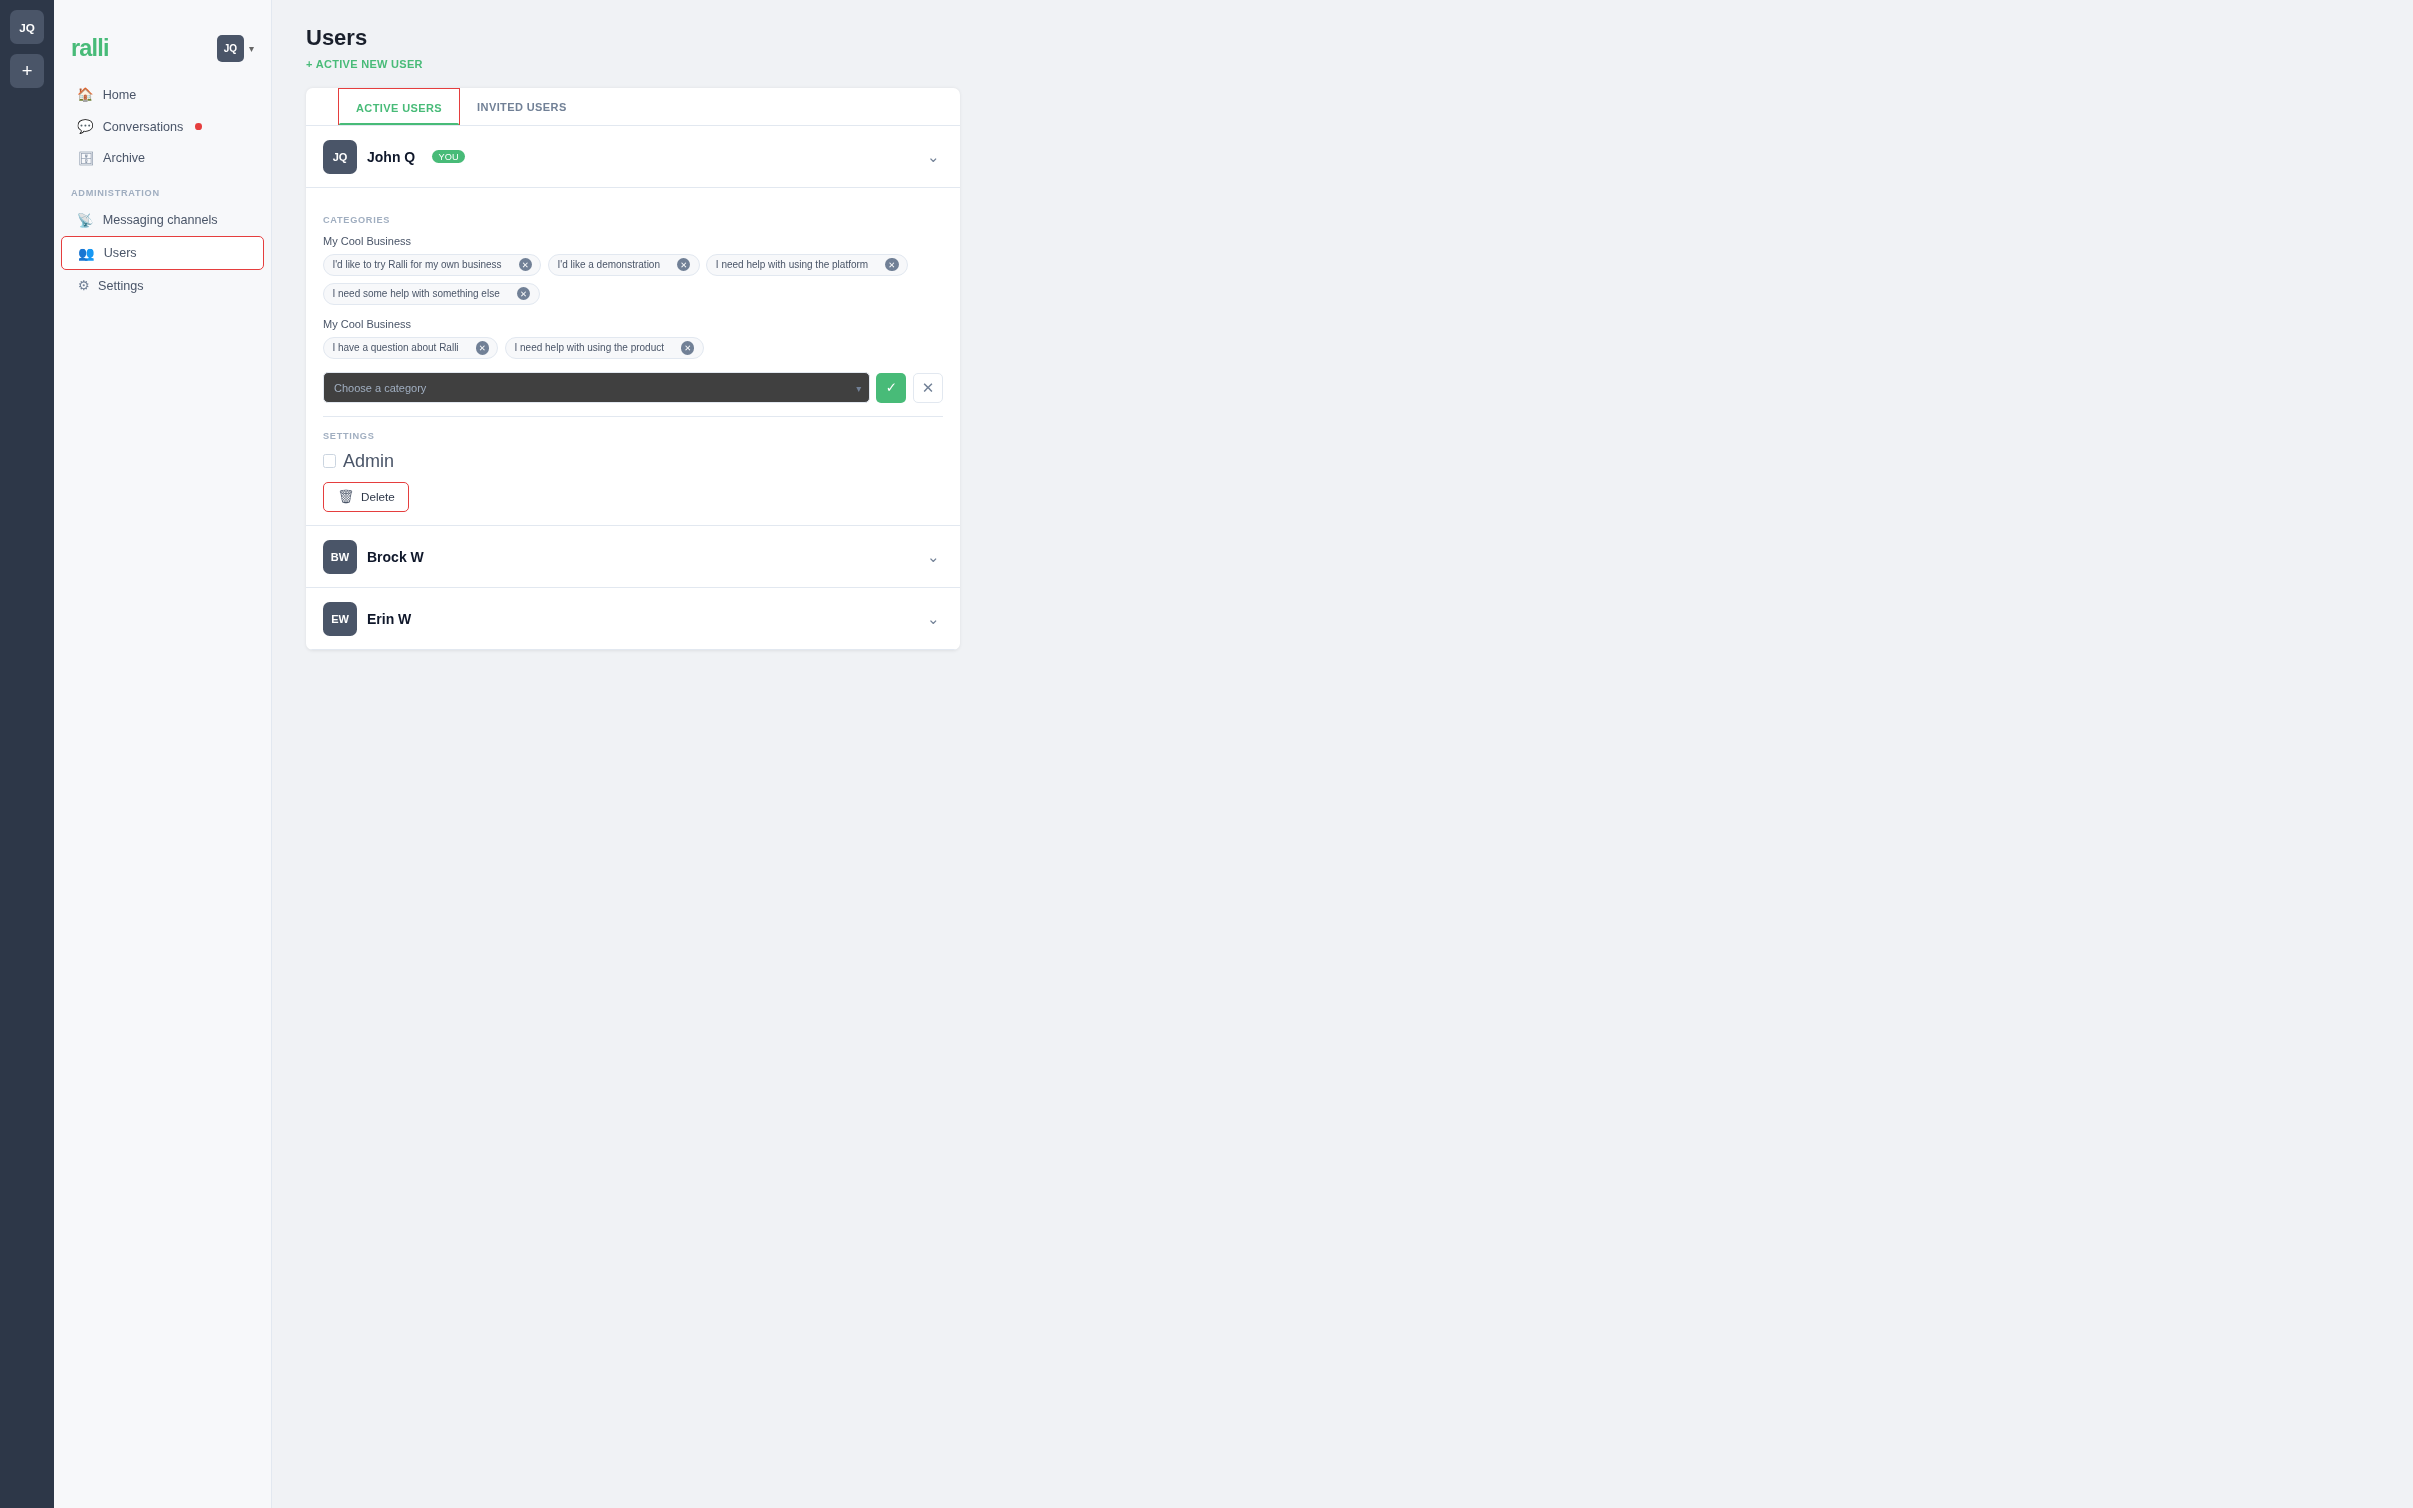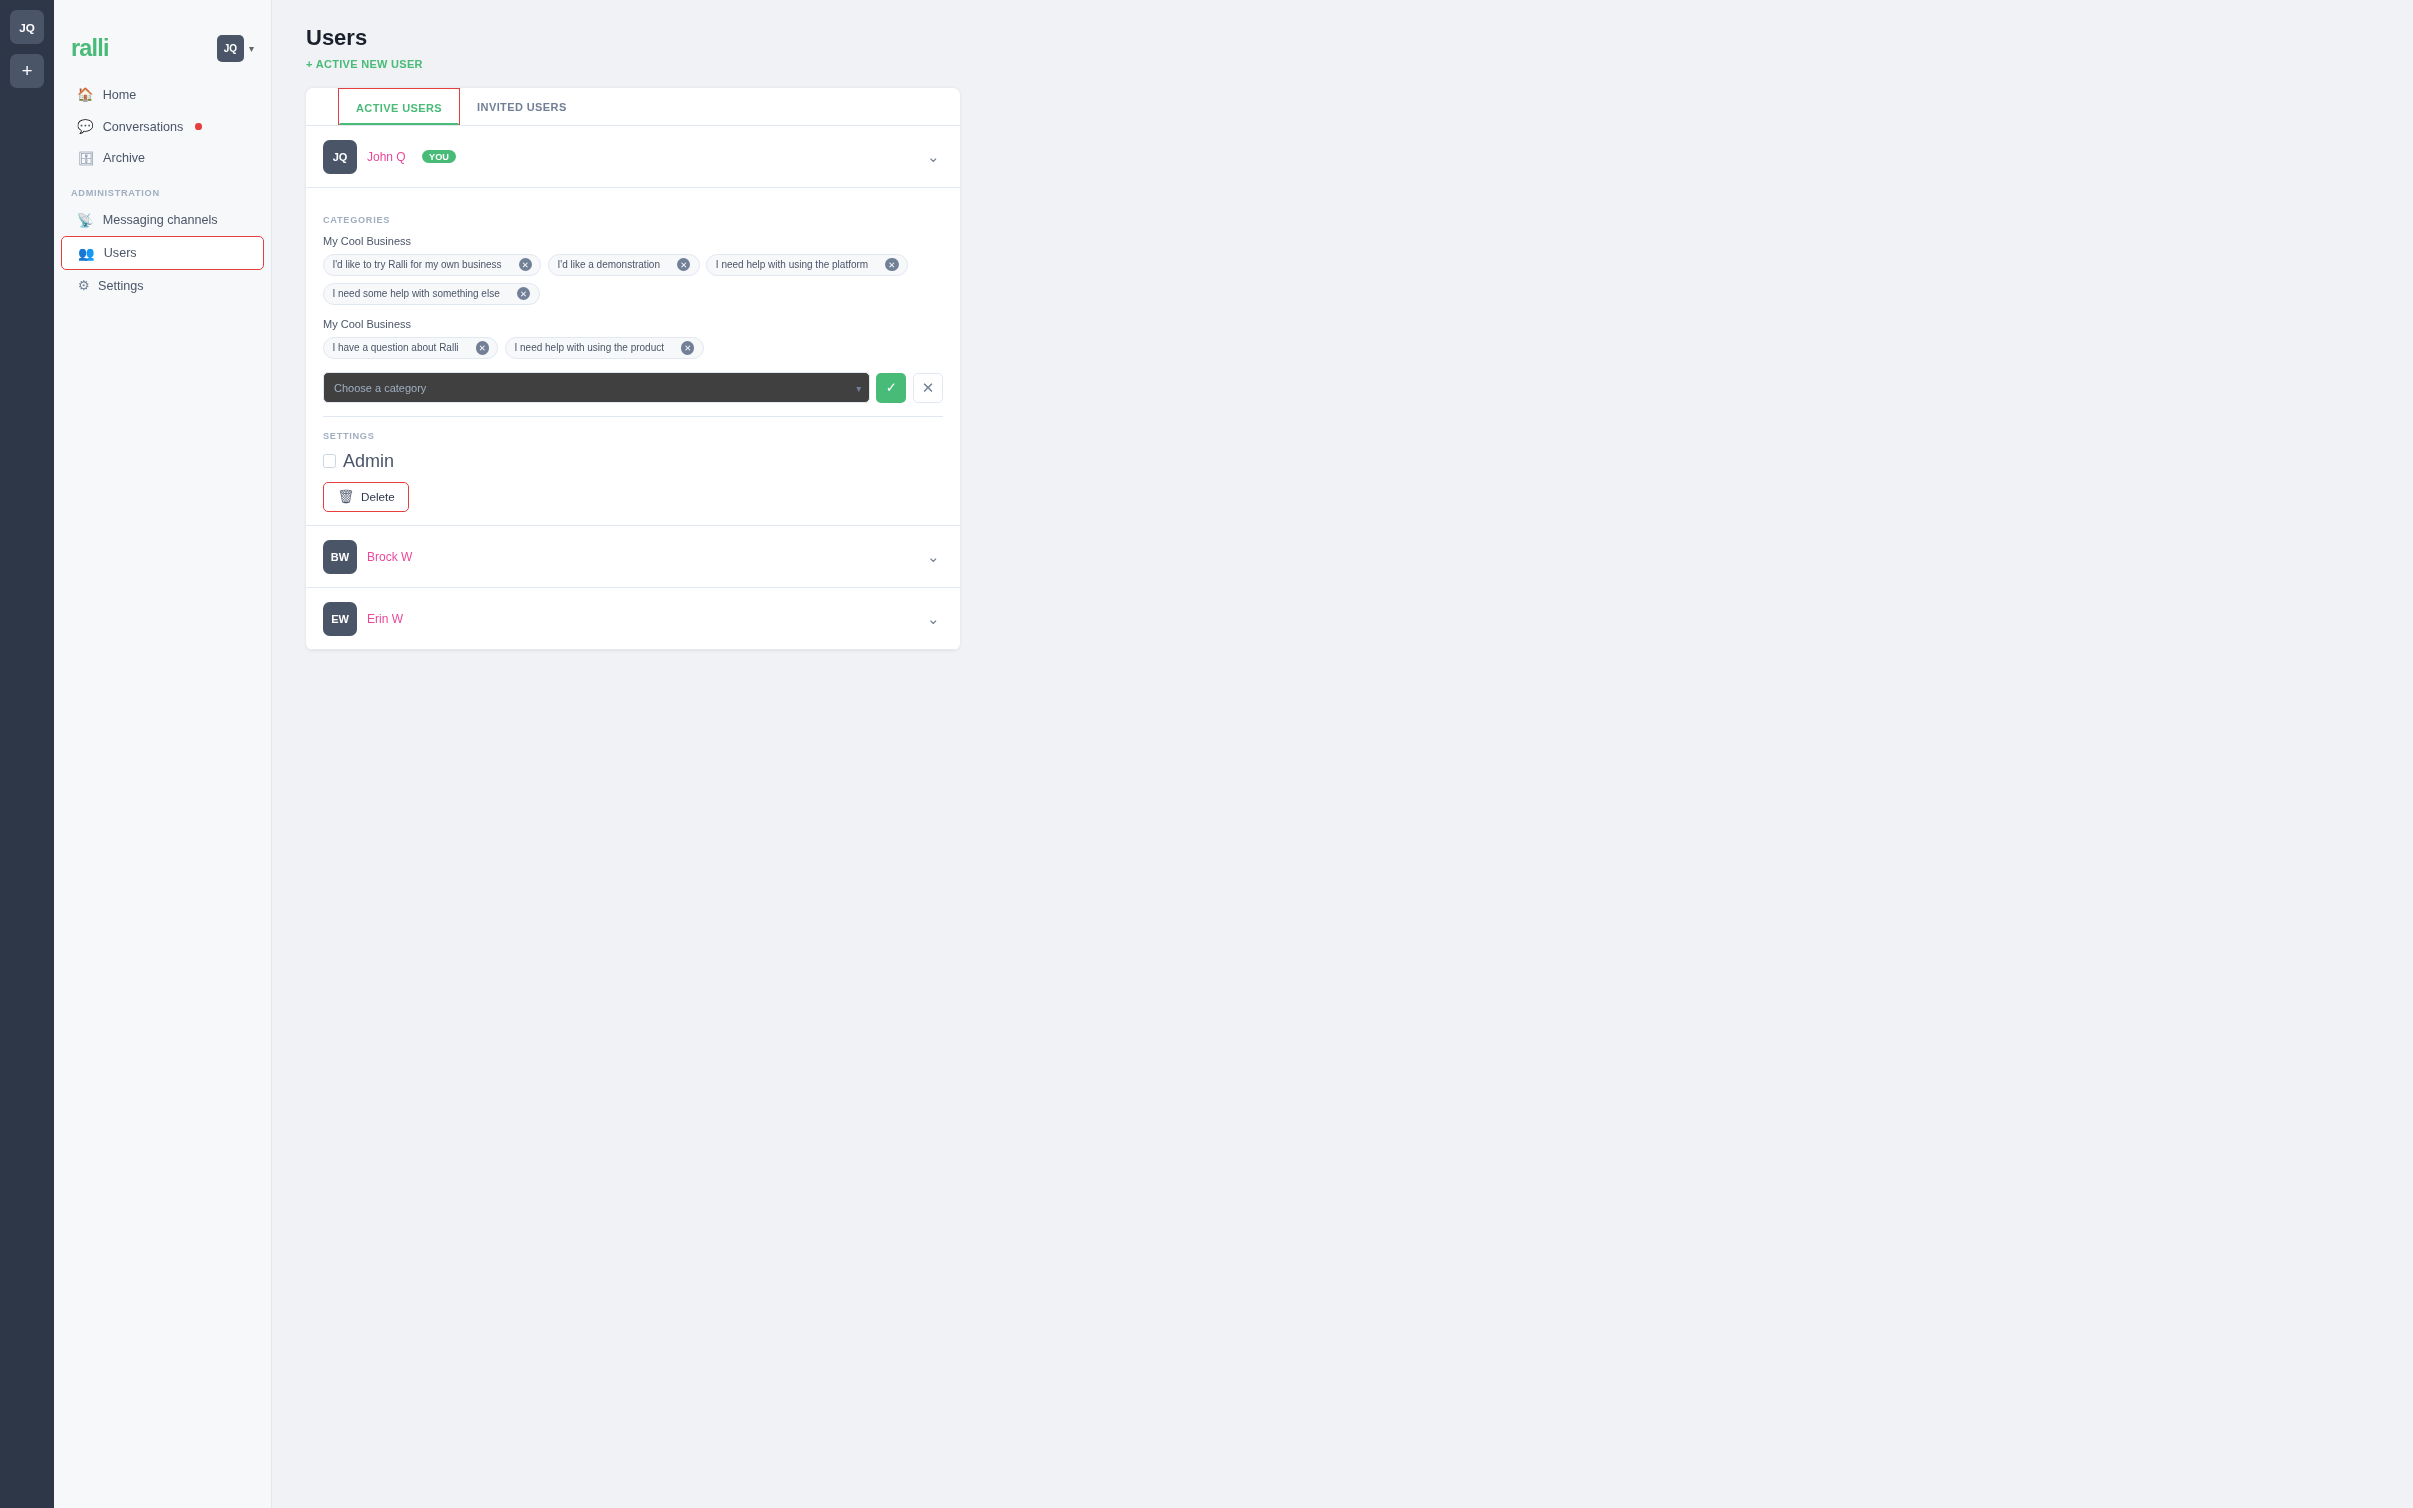--- a/index.html
+++ b/index.html
@@ -162,26 +162,26 @@
       cursor: pointer;
     }
     .user-info { display: flex; align-items: center; gap: 10px; }
     .user-avatar {
       width: 34px; height: 34px;
       border-radius: 6.7px;
       display: flex; align-items: center; justify-content: center;
       color: #fff; font-weight: 700; font-size: 11px;
       background: #4a5568;
     }
-    .user-name { font-size: 12px; font-weight: 400; color: #ec4899; }
+    .user-name { font-size: 14px; font-weight: 700; color: #0f172a; }
     .you-badge {
       background: #48bb78;
       color: #fff;
       font-size: 9.2px;
-      font-weight: 700;
+      font-weight: 400;
       padding: 1.7px 6.7px;
       border-radius: 10px;
       margin-left: 6.7px;
     }
     .chevron-btn {
       background: none; border: none; cursor: pointer;
       color: #718096; font-size: 15px; padding: 3.4px;
     }
     .chevron-btn.expanded {
       border: 1.7px solid #e53e3e;

